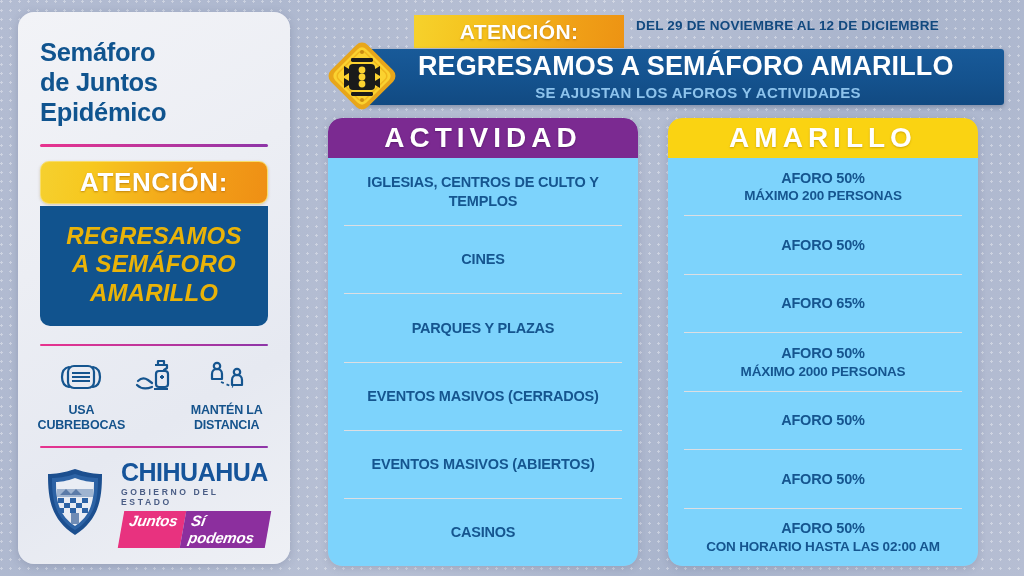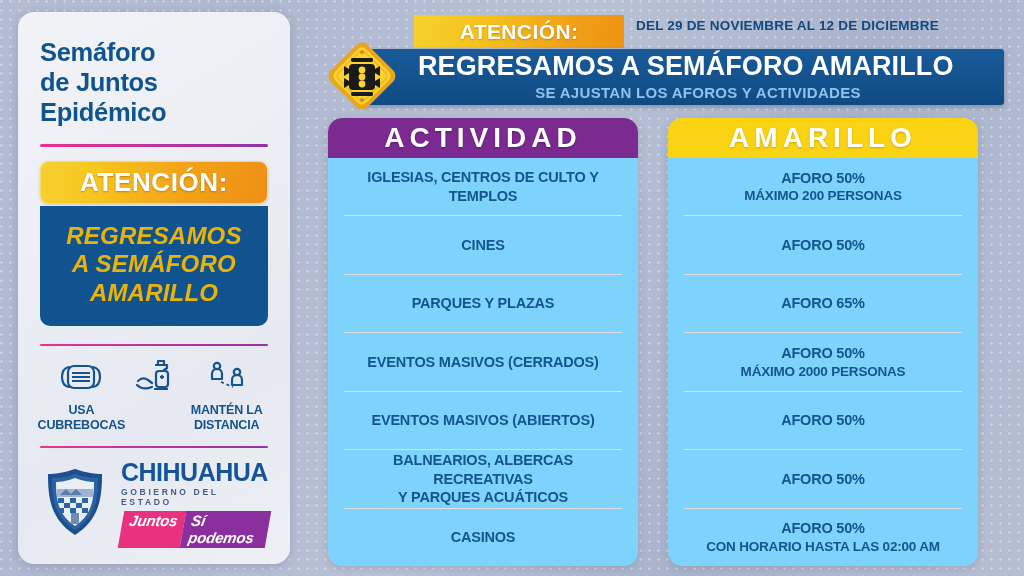--- a/index.html
+++ b/index.html
@@ -306,24 +306,20 @@
       <div class="row">
           <span class="cell-text">PARQUES Y PLAZAS</span>
         </div>
       <div class="row">
           <span class="cell-text">EVENTOS MASIVOS (CERRADOS)</span>
         </div>
       <div class="row">
           <span class="cell-text">EVENTOS MASIVOS (ABIERTOS)</span>
         </div>
       <div class="row">
-          <span class="cell-text">BALNEARIOS, ALBERCAS RECREATIVAS
-Y PARQUES ACUÁTICOS</span>
-        </div>
-      <div class="row">
           <span class="cell-text">CASINOS</span>
         </div>
     </div>
   </div>
 
   <div class="col" id="col-amarillo">
     <div class="col-head" id="head-amarillo">
       <span class="col-head-label">AMARILLO</span>
     </div>
     <div class="col-body">

